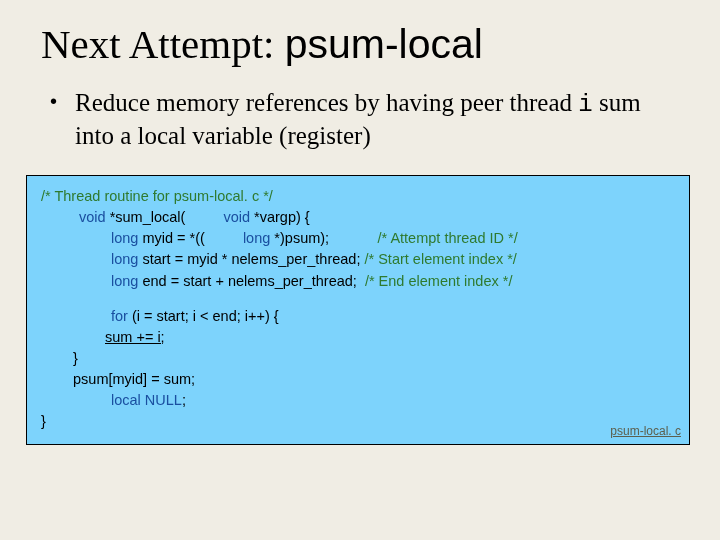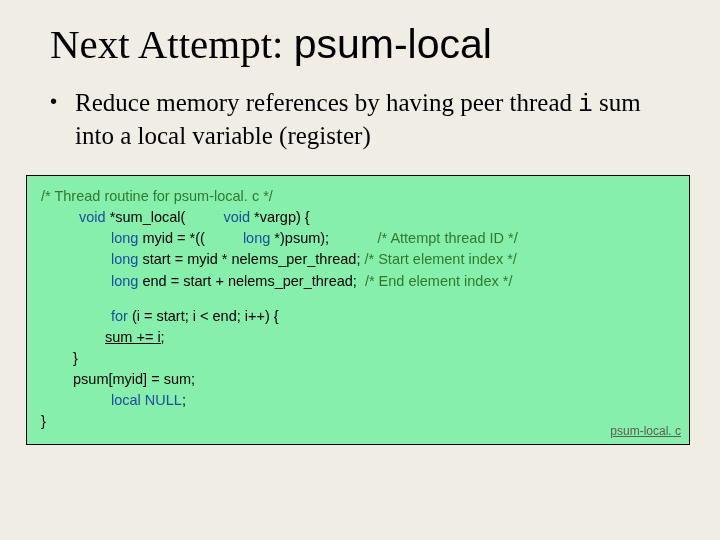--- a/index.html
+++ b/index.html
@@ -15,21 +15,21 @@
   .slide {
     width: 720px;
     height: 540px;
     box-sizing: border-box;
     padding: 20px 20px 10px 20px;
     position: relative;
   }
   .title {
     font-size: 41px;
     font-weight: normal;
-    margin: 0 0 18px 30px;
+    margin: 0 0 18px 21px;
     line-height: 1.2;
   }
   .title .serif {
     font-family: Garamond, Georgia, 'Times New Roman', serif;
   }
   .title .mono {
     font-family: Arial, Helvetica, sans-serif;
   }
   .bullet-row {
     display: flex;
@@ -49,21 +49,21 @@
     font-size: 25px;
     line-height: 1.25;
     margin-left: 8px;
   }
   .bullet-text .mono-inline {
     font-family: "Courier New", monospace;
     font-size: 24px;
   }
   .code-box {
     border: 1px solid #000;
-    background: #86efac;
+    background: #7dd3fc;
     margin: 0 10px 0 6px;
     padding: 10px 14px 10px 14px;
     font-family: Arial, Helvetica, sans-serif;
     font-size: 14.5px;
     line-height: 1.45;
     position: relative;
     min-height: 270px;
     box-sizing: border-box;
   }
   .code-box .line { white-space: pre; }

